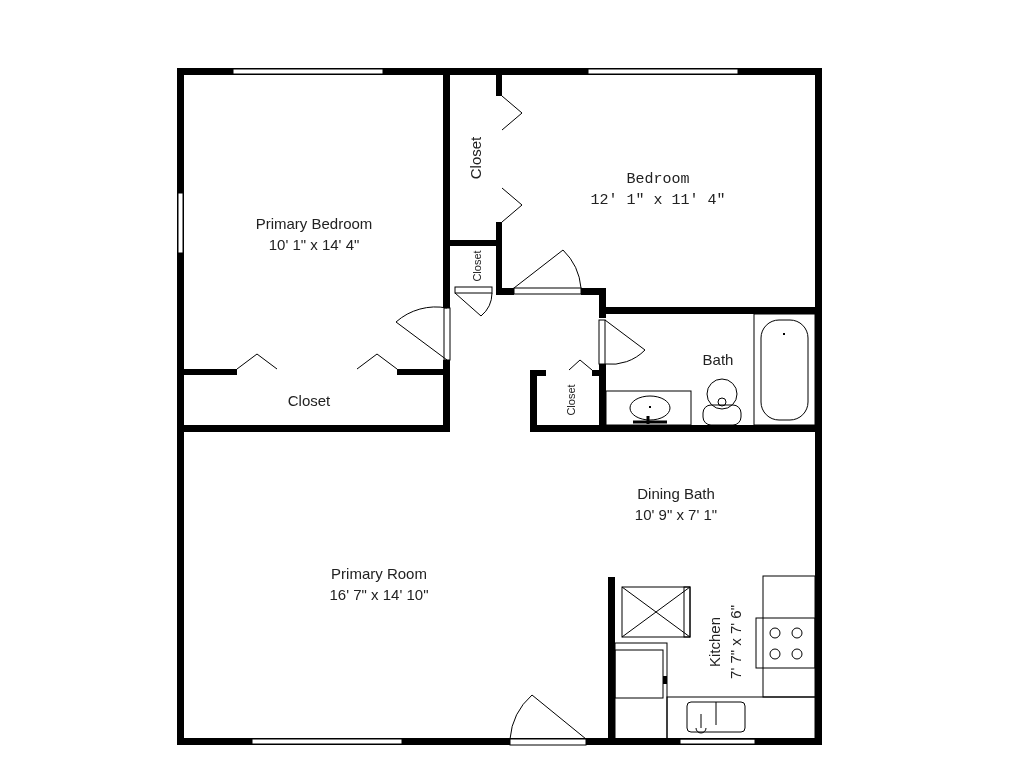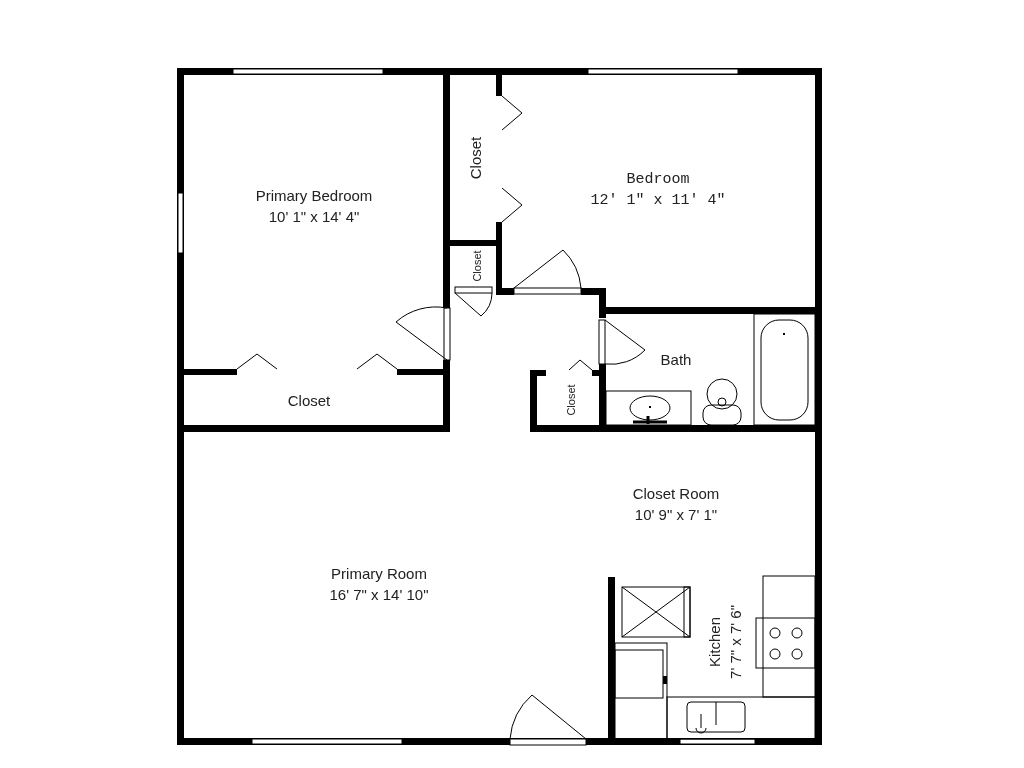--- a/index.html
+++ b/index.html
@@ -93,37 +93,37 @@
   <rect class="thin" x="756" y="618" width="59" height="50"></rect>
   <circle class="thin" cx="775" cy="633" r="5"></circle>
   <circle class="thin" cx="797" cy="633" r="5"></circle>
   <circle class="thin" cx="775" cy="654" r="5"></circle>
   <circle class="thin" cx="797" cy="654" r="5"></circle>
   <rect class="thin" x="687" y="702" width="58" height="30" rx="4"></rect>
   <line class="thin" x1="716" y1="702" x2="716" y2="725"></line>
   <path class="thin" d="M701,728 v-14 M696,728 a3,3 0 0 0 10,0"></path>
 </svg>
 
-<div class="lbl" style="left:314px; top:206px;">
+<div class="lbl" style="left:314px; top:234px;">
   <div>Primary Bedroom</div>
   <div>10' 1" x 14' 4"</div>
 </div>
 <div class="lbl" style="left:658px; top:190px;font-family:Liberation Mono, monospace;">
   <div>Bedroom</div>
   <div>12' 1" x 11' 4"</div>
 </div>
-<div class="lbl" style="left:676px; top:359px;">
+<div class="lbl" style="left:718px; top:359px;">
   <div>Bath</div>
 </div>
 <div class="lbl" style="left:379px; top:584px;">
   <div>Primary Room</div>
   <div>16' 7" x 14' 10"</div>
 </div>
 <div class="lbl" style="left:676px; top:504px;">
-  <div>Closet Room</div>
+  <div>Dining Bath</div>
   <div>10' 9" x 7' 1"</div>
 </div>
 <div class="lbl rot" style="left:725px; top:642px;">
   <div>Kitchen</div>
   <div>7' 7" x 7' 6"</div>
 </div>
 
 <div class="lbl" style="left:309px; top:400px;">Closet</div>
 <div class="lbl rot" style="left:475px; top:158px;">Closet</div>
 <div class="lbl small rot" style="left:477px; top:266px;">Closet</div>

